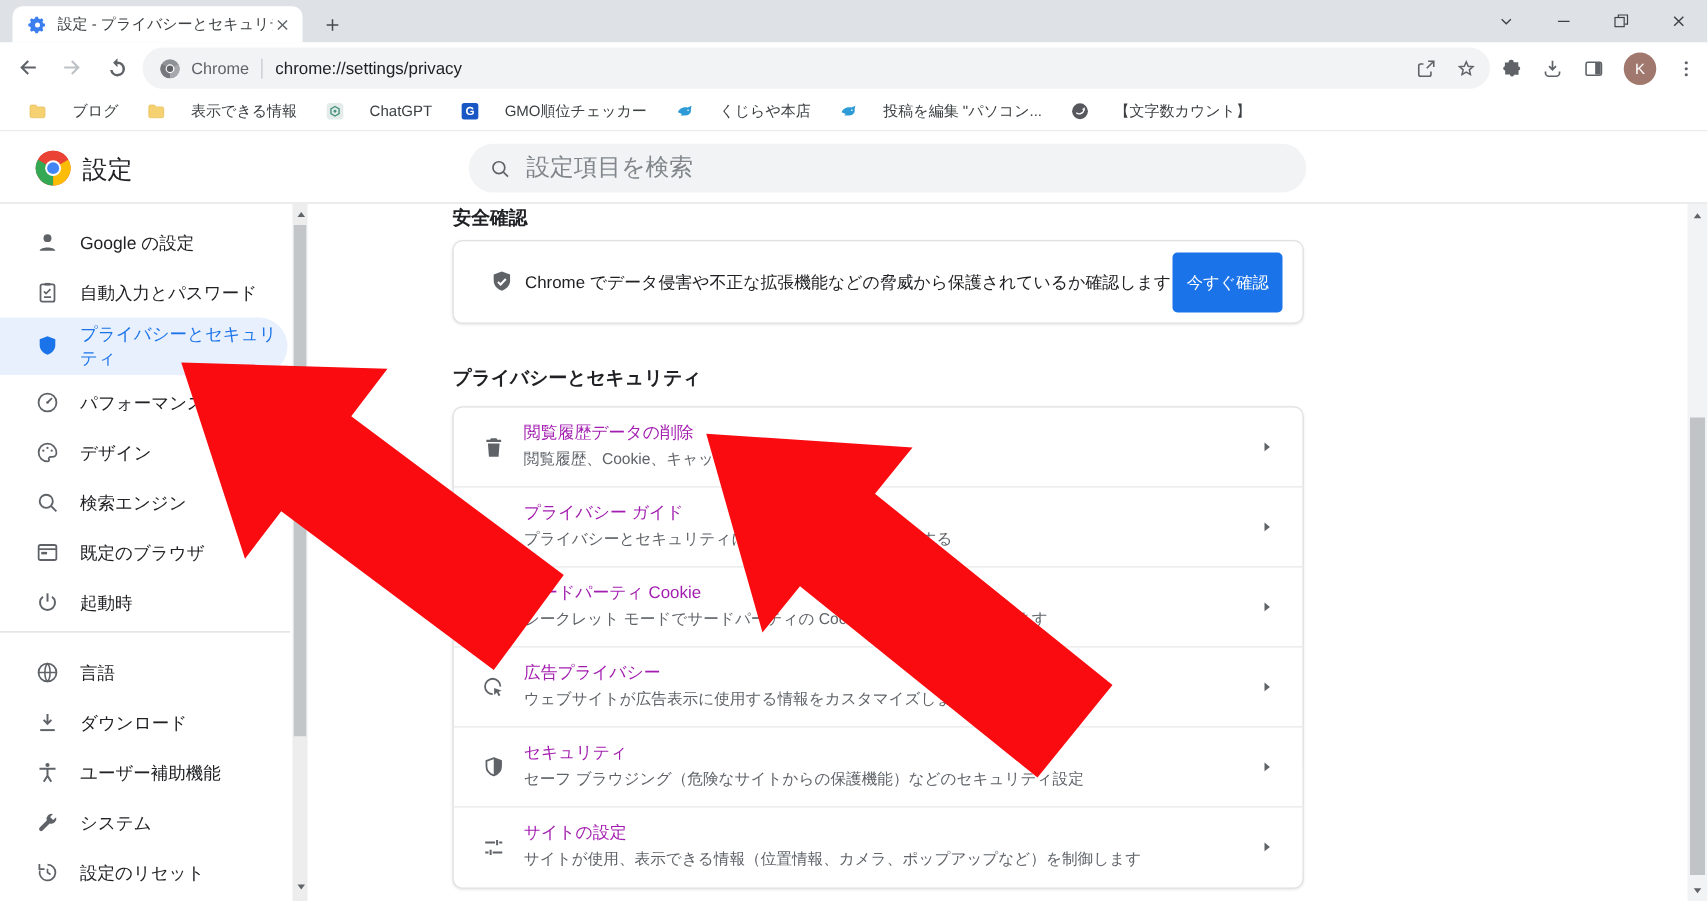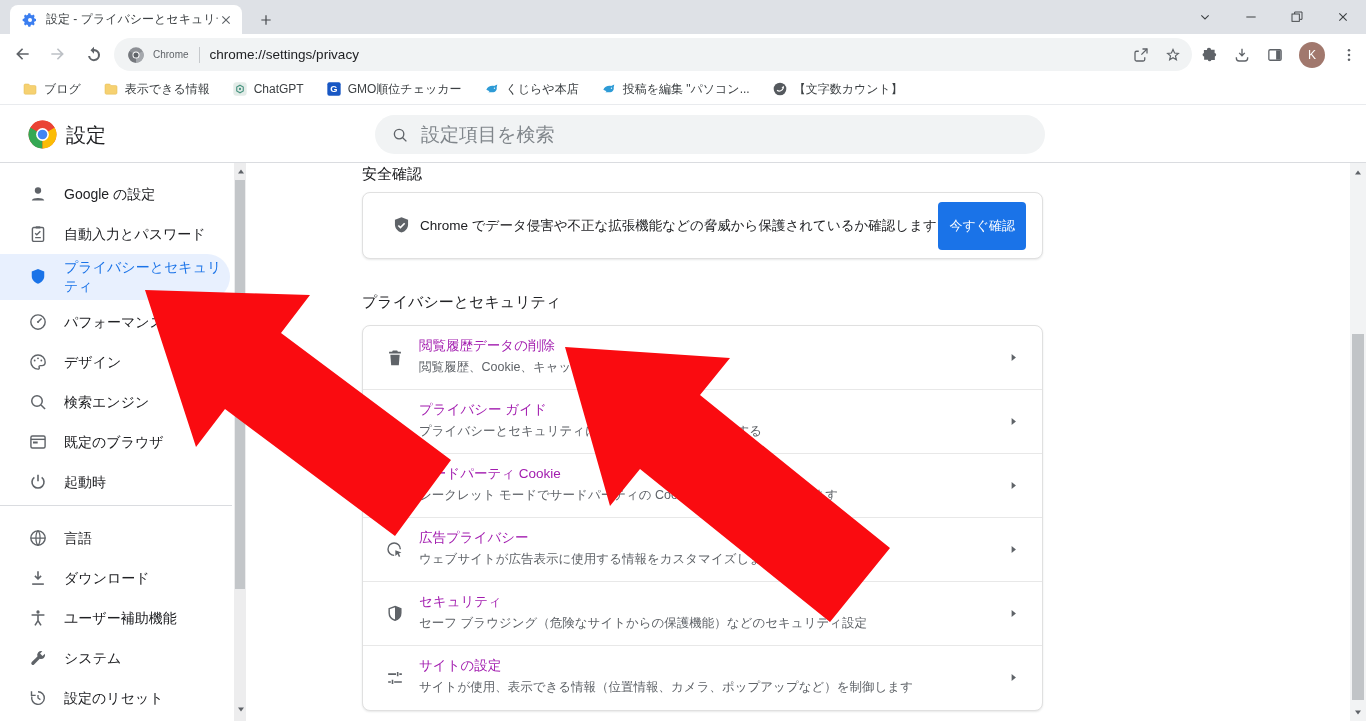--- a/index.html
+++ b/index.html
@@ -18,32 +18,32 @@
   .win-btn { width:46px; height:34px; display:flex; align-items:center; justify-content:center; color:#3c4043; }
   .icon16 { width:16px; height:16px; } .icon18 { width:18px; height:18px; } .icon20 { width:20px; height:20px; }
 
   
   .toolbar { position:absolute; left:0; top:34px; width:1366px; height:40px; background:#fff;
     display:flex; align-items:center; }
   .nav-btn { width:28px; height:28px; margin-left:8px; display:flex; align-items:center; justify-content:center; color:#5f6368; }
   .nav-btn.disabled { color:#bdc1c6; }
   .omnibox { position:absolute; left:114px; top:4px; width:1078px; height:33px; background:#f1f3f4;
     border-radius:17px; display:flex; align-items:center; padding:0 10px 0 14px; }
-  .omni-label { font-size:10px; color:#5f6368; margin-left:9px; }
+  .omni-label { font-size:13px; color:#5f6368; margin-left:9px; }
   .omni-sep { width:1px; height:16px; background:#c6c9cc; margin:0 10px; }
   .omni-url { font-size:13.5px; color:#202124; flex:1; }
   .omni-actions { display:flex; align-items:center; gap:14px; color:#5f6368; }
   .tb-right { position:absolute; right:8px; top:4px; height:33px; display:flex; align-items:center; gap:15px; color:#5f6368; }
   .avatar { width:26px; height:26px; border-radius:50%; background:#a1786d; color:#fff; font-size:12px;
     display:flex; align-items:center; justify-content:center; }
 
   
   .bookmarks { position:absolute; left:0; top:74px; width:1366px; height:31px; background:#fff;
     display:flex; align-items:center; padding-left:14px; gap:6px; border-bottom:1px solid #e9ebee; }
-  .bm-item { display:flex; align-items:center; gap:6px; padding:3px 8px; border-radius:6px; }
+  .bm-item { display:flex; align-items:center; gap:20px; padding:3px 8px; border-radius:6px; }
   .bm-label { font-size:12px; color:#3c4043; white-space:nowrap; }
 
   
   .set-header { position:absolute; left:0; top:106px; width:1366px; height:57px; background:#fff;
     border-bottom:1px solid #dadce0; }
   .set-logo { position:absolute; left:28px; top:14px; width:29px; height:29px; }
   .set-title { position:absolute; left:66px; top:16px; font-size:20px; color:#202124; }
   .set-search { position:absolute; left:375px; top:9px; width:670px; height:39px; background:#f1f3f4;
     border-radius:20px; display:flex; align-items:center; padding:0 16px; gap:12px; }
   .set-search input { border:none; outline:none; background:transparent; font-size:19px; color:#4d7c0f;
@@ -66,21 +66,21 @@
   
   .sb-scroll { position:absolute; left:234px; top:0; width:12px; height:558px; background:#ededee; }
   .sb-scroll .thumb { position:absolute; left:1px; top:17px; width:10px; height:409px; background:#c3c6c9; }
   .main-scroll { position:absolute; left:1350px; top:0; width:16px; height:558px; background:#f2f3f4; }
   .main-scroll .thumb { position:absolute; left:2px; top:171px; width:12px; height:366px; background:#c1c4c7; }
   .scroll-arrow { position:absolute; width:12px; height:12px; color:#5f6368; left:1px; }
   .main-scroll .scroll-arrow { left:2px; }
 
   
   .main-col { position:absolute; left:362px; top:0; width:681px; }
-  .section-title { font-size:15px; color:#202124; font-weight:400; }
+  .section-title { font-size:15px; color:#202124; font-weight:700; }
   .card { background:#fff; border:1px solid #e0e0e0; border-radius:8px;
     box-shadow:0 1px 2px rgba(60,64,67,.12); }
   .safety-title { position:absolute; left:0; top:2px; }
   .safety-card { position:absolute; left:0; top:29px; width:681px; height:67px;
     display:flex; align-items:center; padding:0 16px 0 28px; }
   .safety-icon { width:21px; height:21px; color:#5f6368; flex:none; }
   .safety-msg { font-size:13.5px; color:#202124; margin-left:8px; flex:1; }
   .btn-blue { background:#1a73e8; color:#fff; border:none; border-radius:4px; font-size:13px;
     height:48px; padding:0 11px; font-family:inherit; font-weight:500; white-space:nowrap; }
   .priv-title { position:absolute; left:0; top:130px; }

